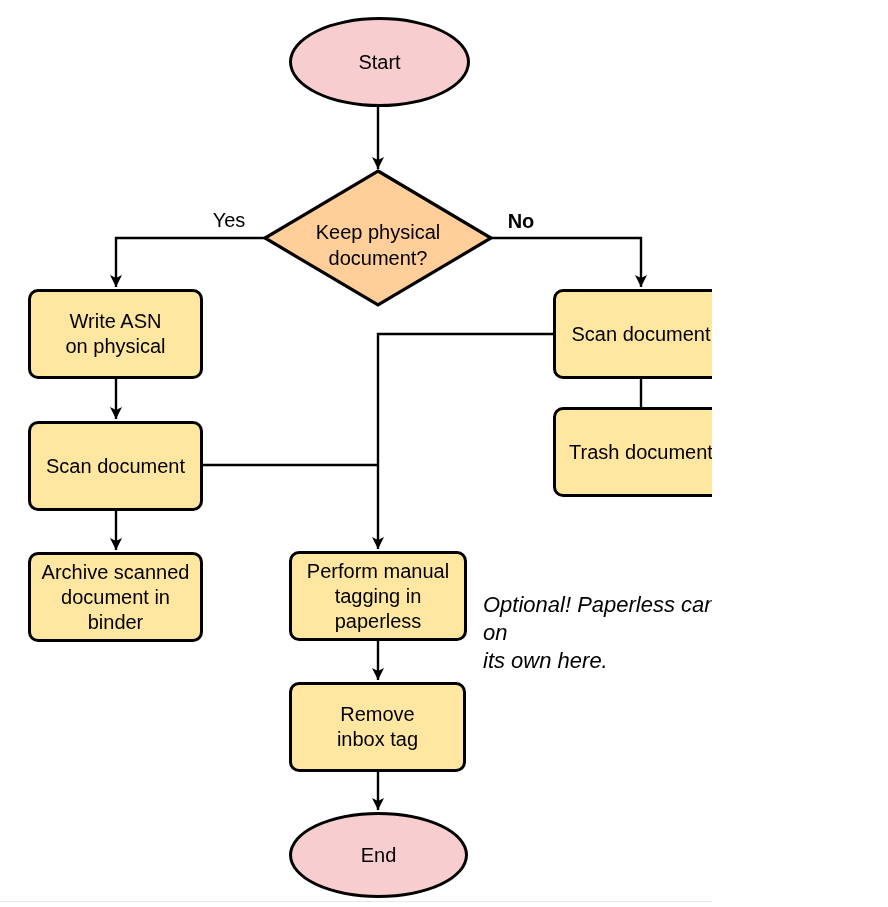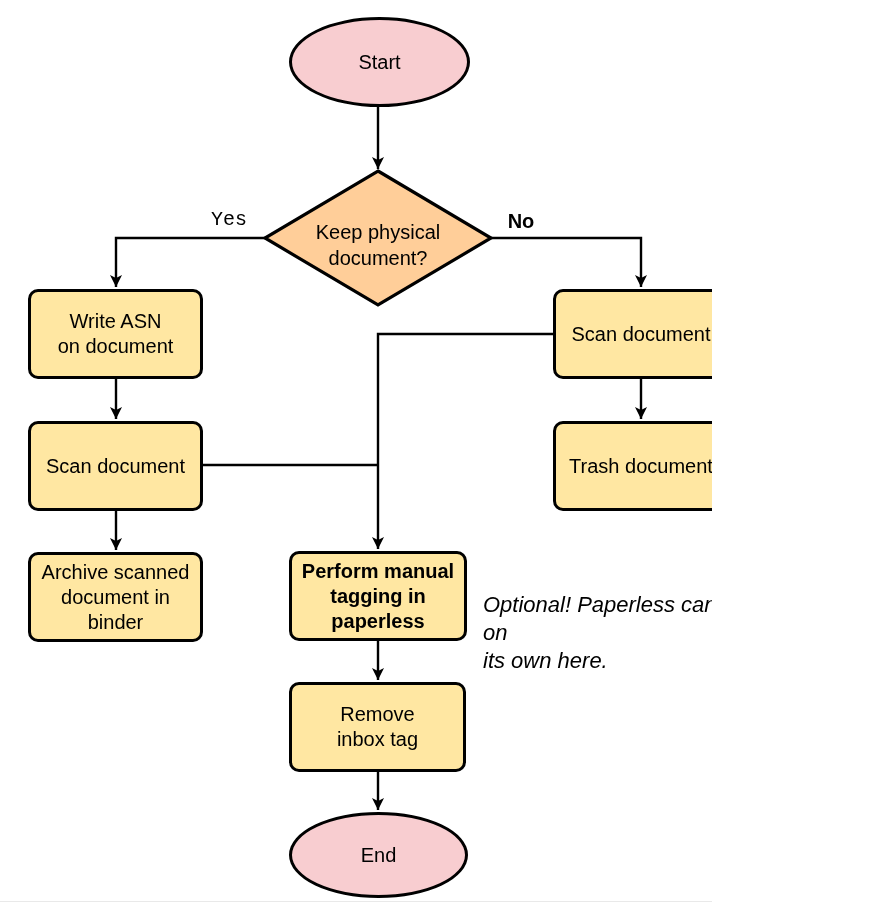--- a/index.html
+++ b/index.html
@@ -99,48 +99,48 @@
 
   <div class="node terminator" style="left:289px; top:17px; width:181px; height:90px;">
     <span>Start</span>
   </div>
 
   <div class="decision-label" style="left:278px; top:205px; width:200px; height:66px;">
     <span>Keep physical
 document?</span>
   </div>
 
-  <div class="edge-label" style="left:205px; top:209px; width:48px;font-family:Liberation Mono, monospace;">Yes</div>
+  <div class="edge-label" style="left:205px; top:209px; width:48px;">Yes</div>
 
   <div class="edge-label" style="left:500px; top:210px; width:42px;font-weight:bold;">No</div>
 
   <div class="node process" style="left:28px; top:289px; width:175px; height:90px;">
     <span>Write ASN
-on document</span>
+on physical</span>
   </div>
 
   <div class="node process" style="left:28px; top:421px; width:175px; height:90px;">
     <span>Scan document</span>
   </div>
 
   <div class="node process" style="left:28px; top:552px; width:175px; height:90px;">
     <span>Archive scanned
 document in
 binder</span>
   </div>
 
   <div class="node process" style="left:553px; top:289px; width:176px; height:90px;">
     <span>Scan document</span>
   </div>
 
-  <div class="node process" style="left:553px; top:421px; width:176px; height:90px;">
+  <div class="node process" style="left:553px; top:407px; width:176px; height:90px;">
     <span>Trash document</span>
   </div>
 
-  <div class="node process" style="left:289px; top:551px; width:178px; height:90px;font-weight:bold;">
+  <div class="node process" style="left:289px; top:551px; width:178px; height:90px;">
     <span>Perform manual
 tagging in
 paperless</span>
   </div>
 
   <div class="annotation" style="left:483px; top:591px; width:400px;">Optional! Paperless can do lots of work on
 its own here.</div>
 
   <div class="node process" style="left:289px; top:682px; width:177px; height:90px;">
     <span>Remove

